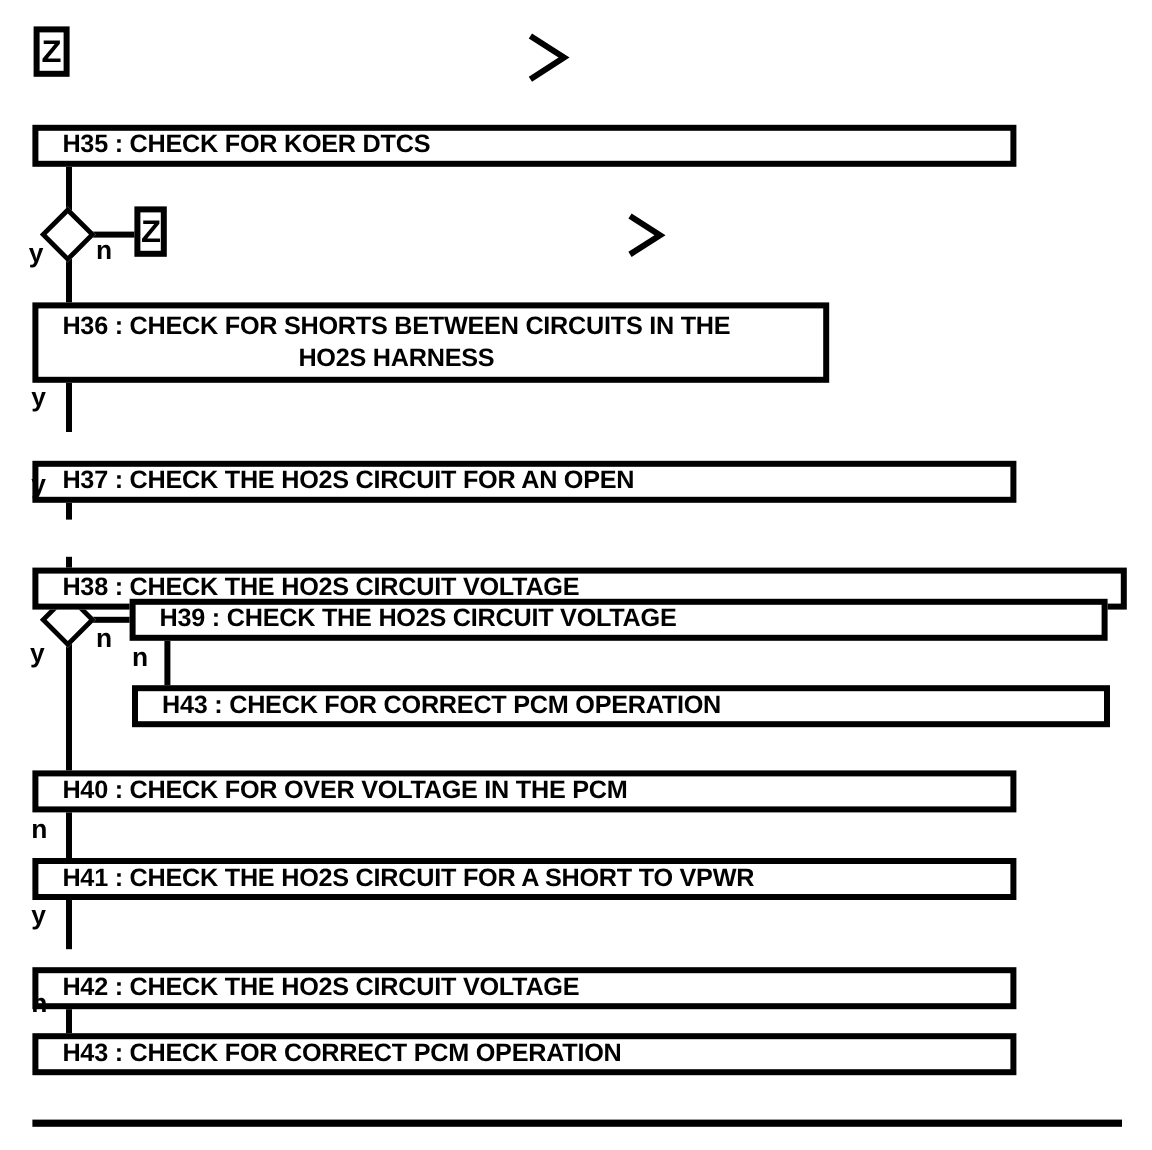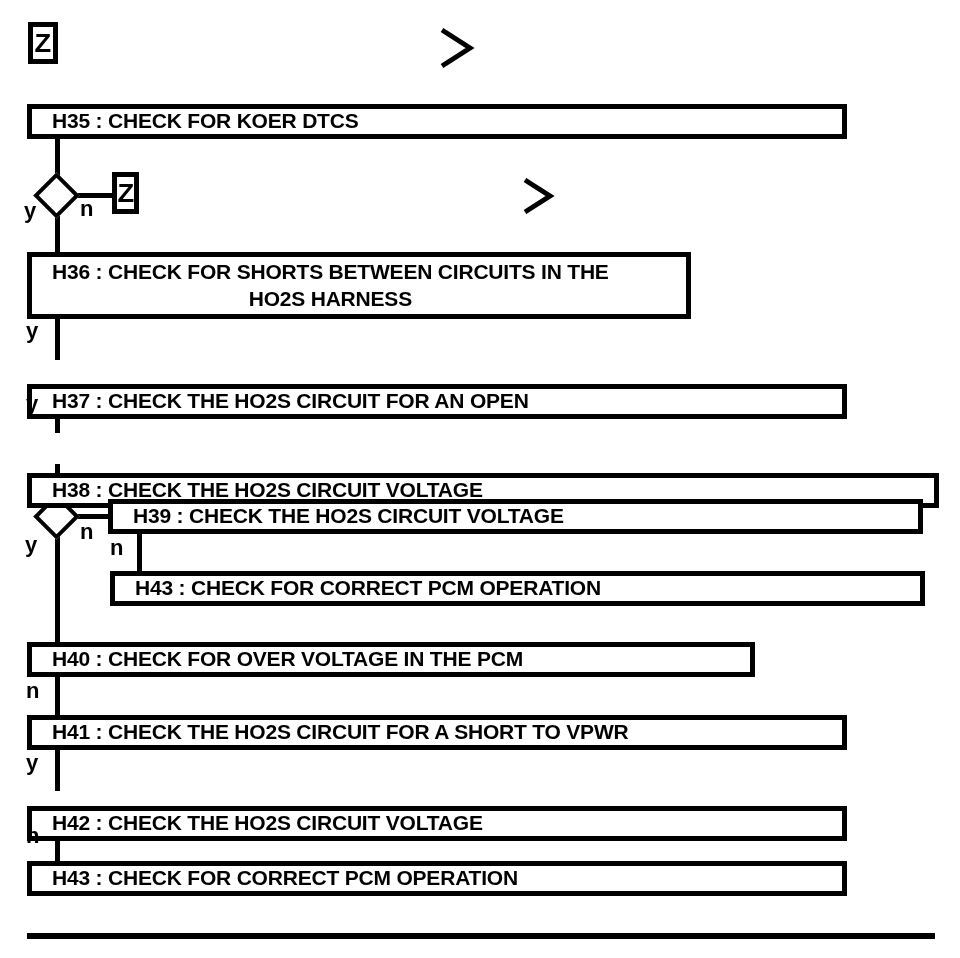--- a/index.html
+++ b/index.html
@@ -186,21 +186,21 @@
 
   <div class="vline" style="left:137px; top:533px; height:40px;"></div>
   <div class="branch-label" style="left:110px; top:537px;">n</div>
 
   <div class="step-box" style="left:110px; top:571px; width:815px; height:35px;">
     <span class="step-label">H43 : CHECK FOR CORRECT PCM OPERATION</span>
   </div>
 
   <div class="vline" style="left:55px; top:531px; height:112px;"></div>
 
-  <div class="step-box" style="left:27px; top:642px; width:728px; height:35px;">
+  <div class="step-box" style="left:27px; top:642px; width:820px; height:35px;">
     <span class="step-label">H40 : CHECK FOR OVER VOLTAGE IN THE PCM</span>
   </div>
 
   <div class="vline" style="left:55px; top:676px; height:42px;"></div>
   <div class="branch-label" style="left:26px; top:680px;">n</div>
 
   <div class="step-box" style="left:27px; top:715px; width:820px; height:35px;">
     <span class="step-label">H41 : CHECK THE HO2S CIRCUIT FOR A SHORT TO VPWR</span>
   </div>
 

